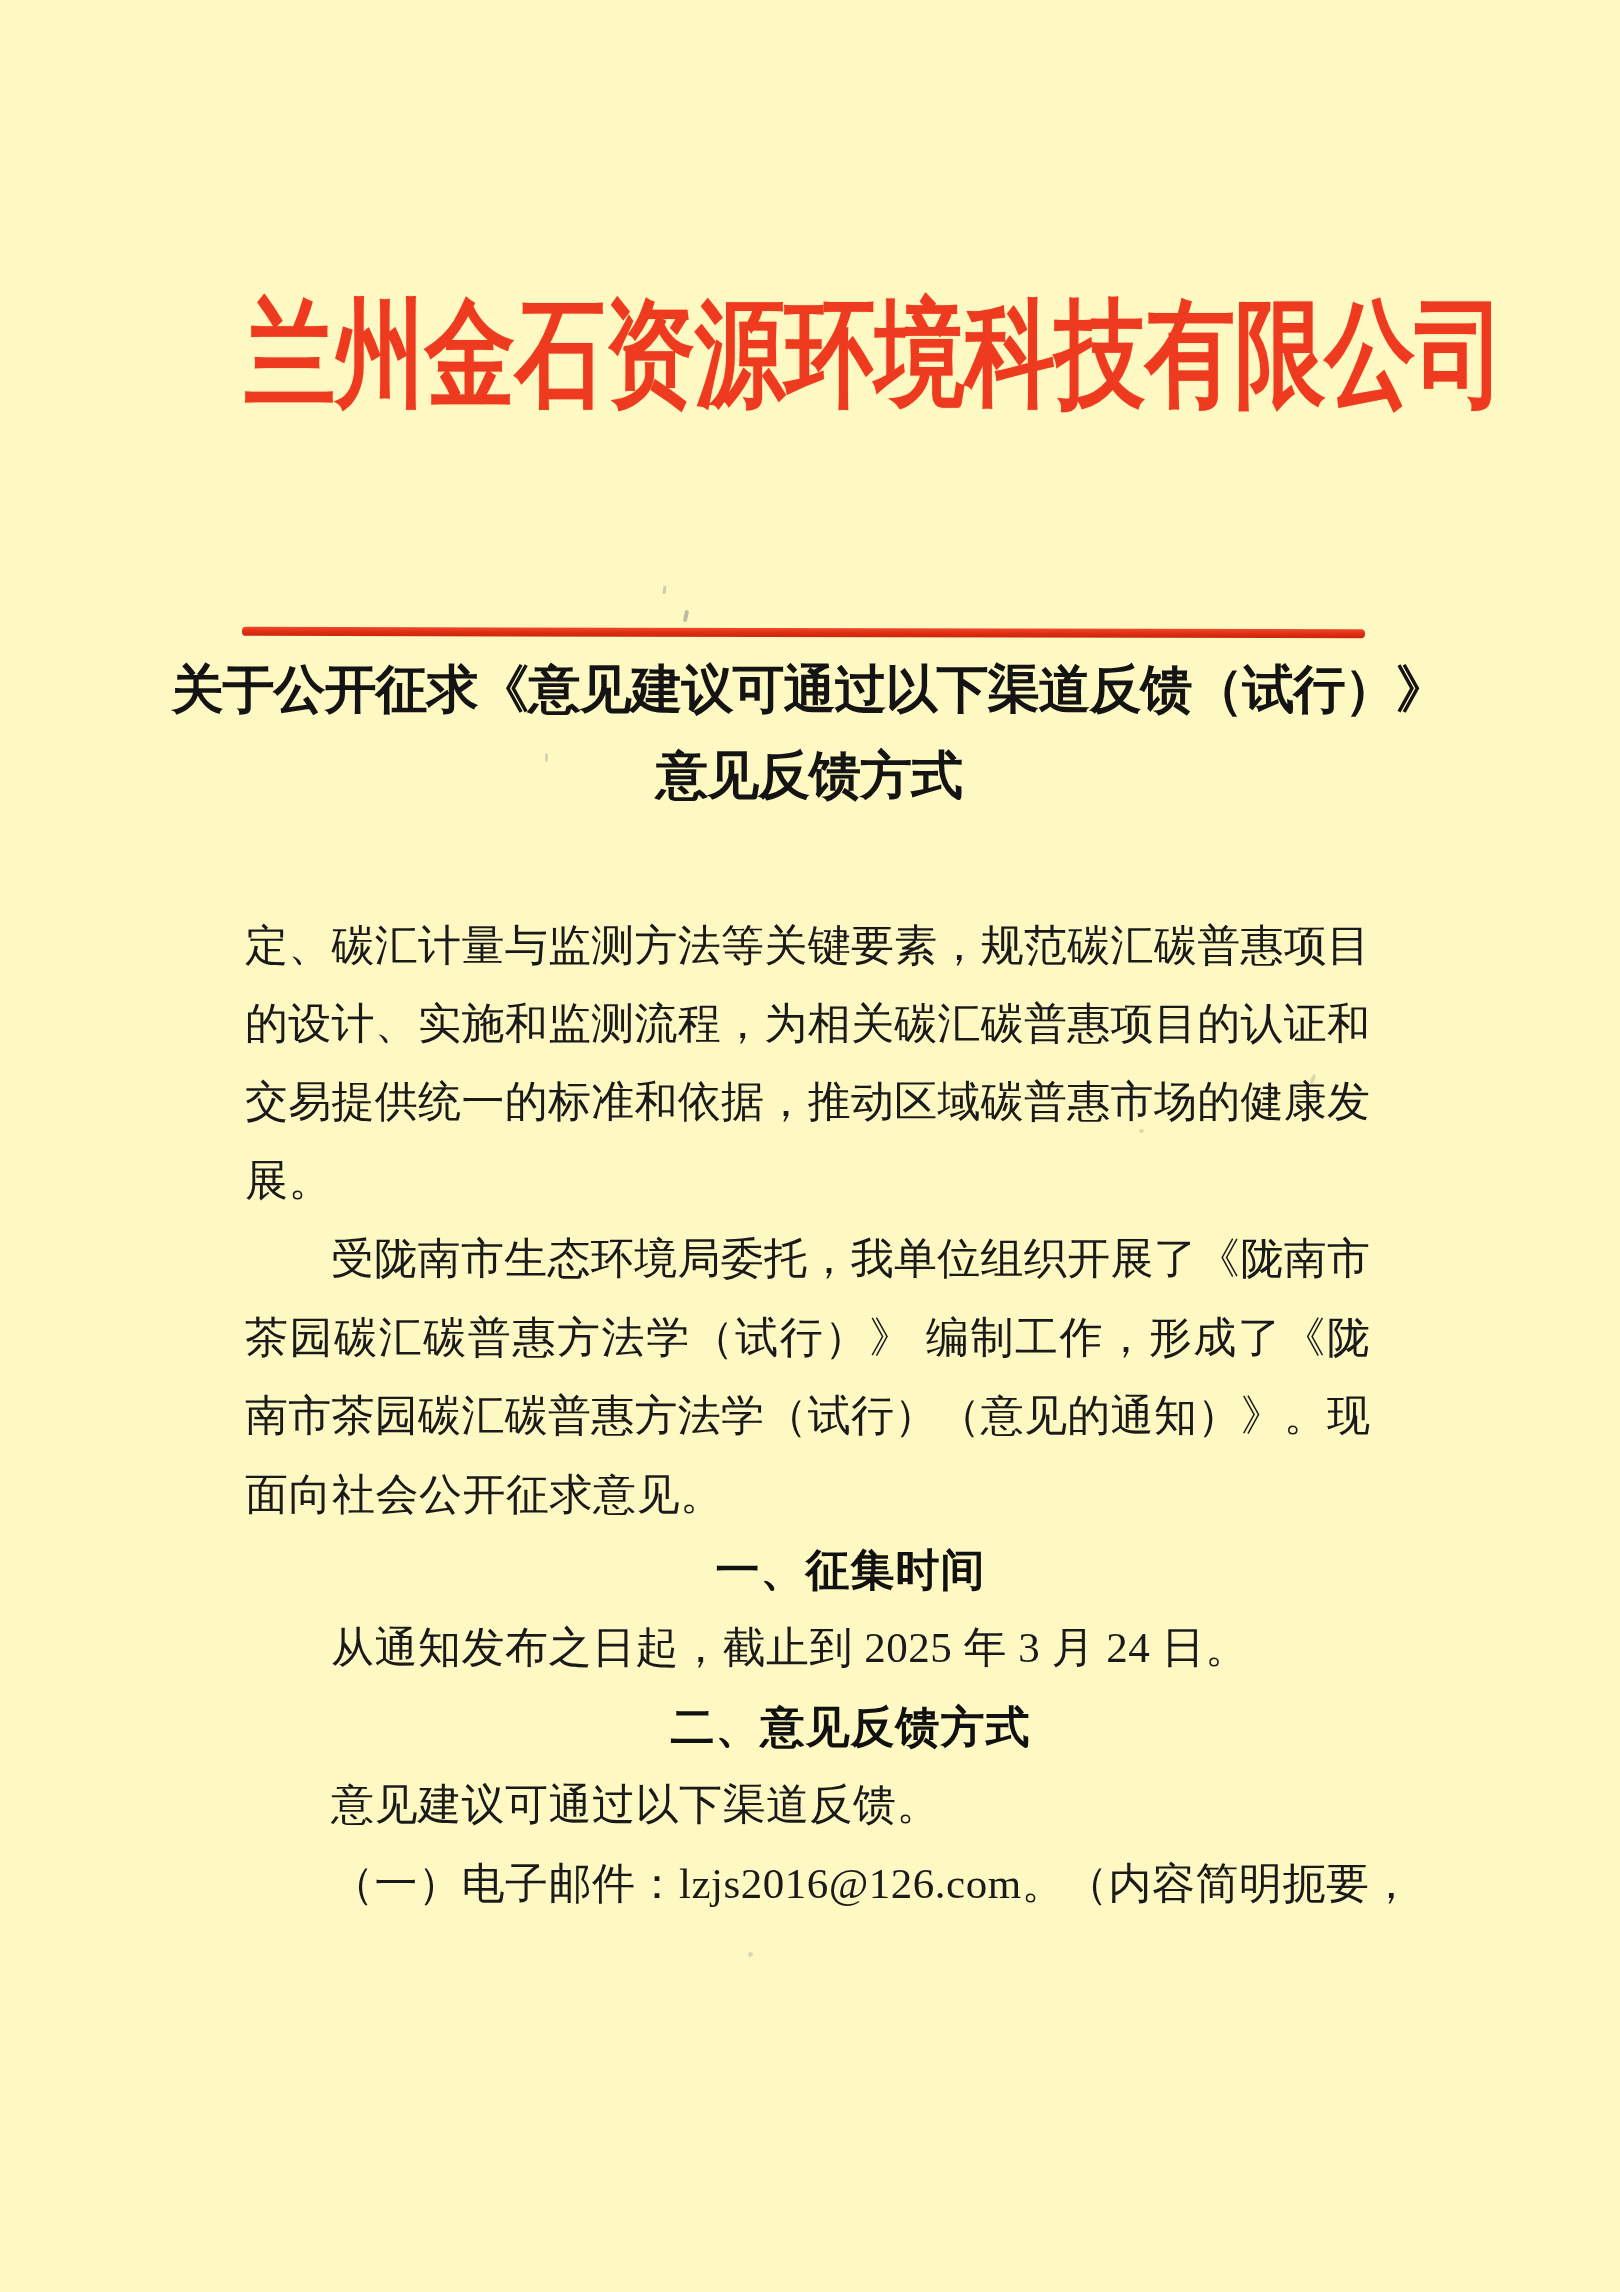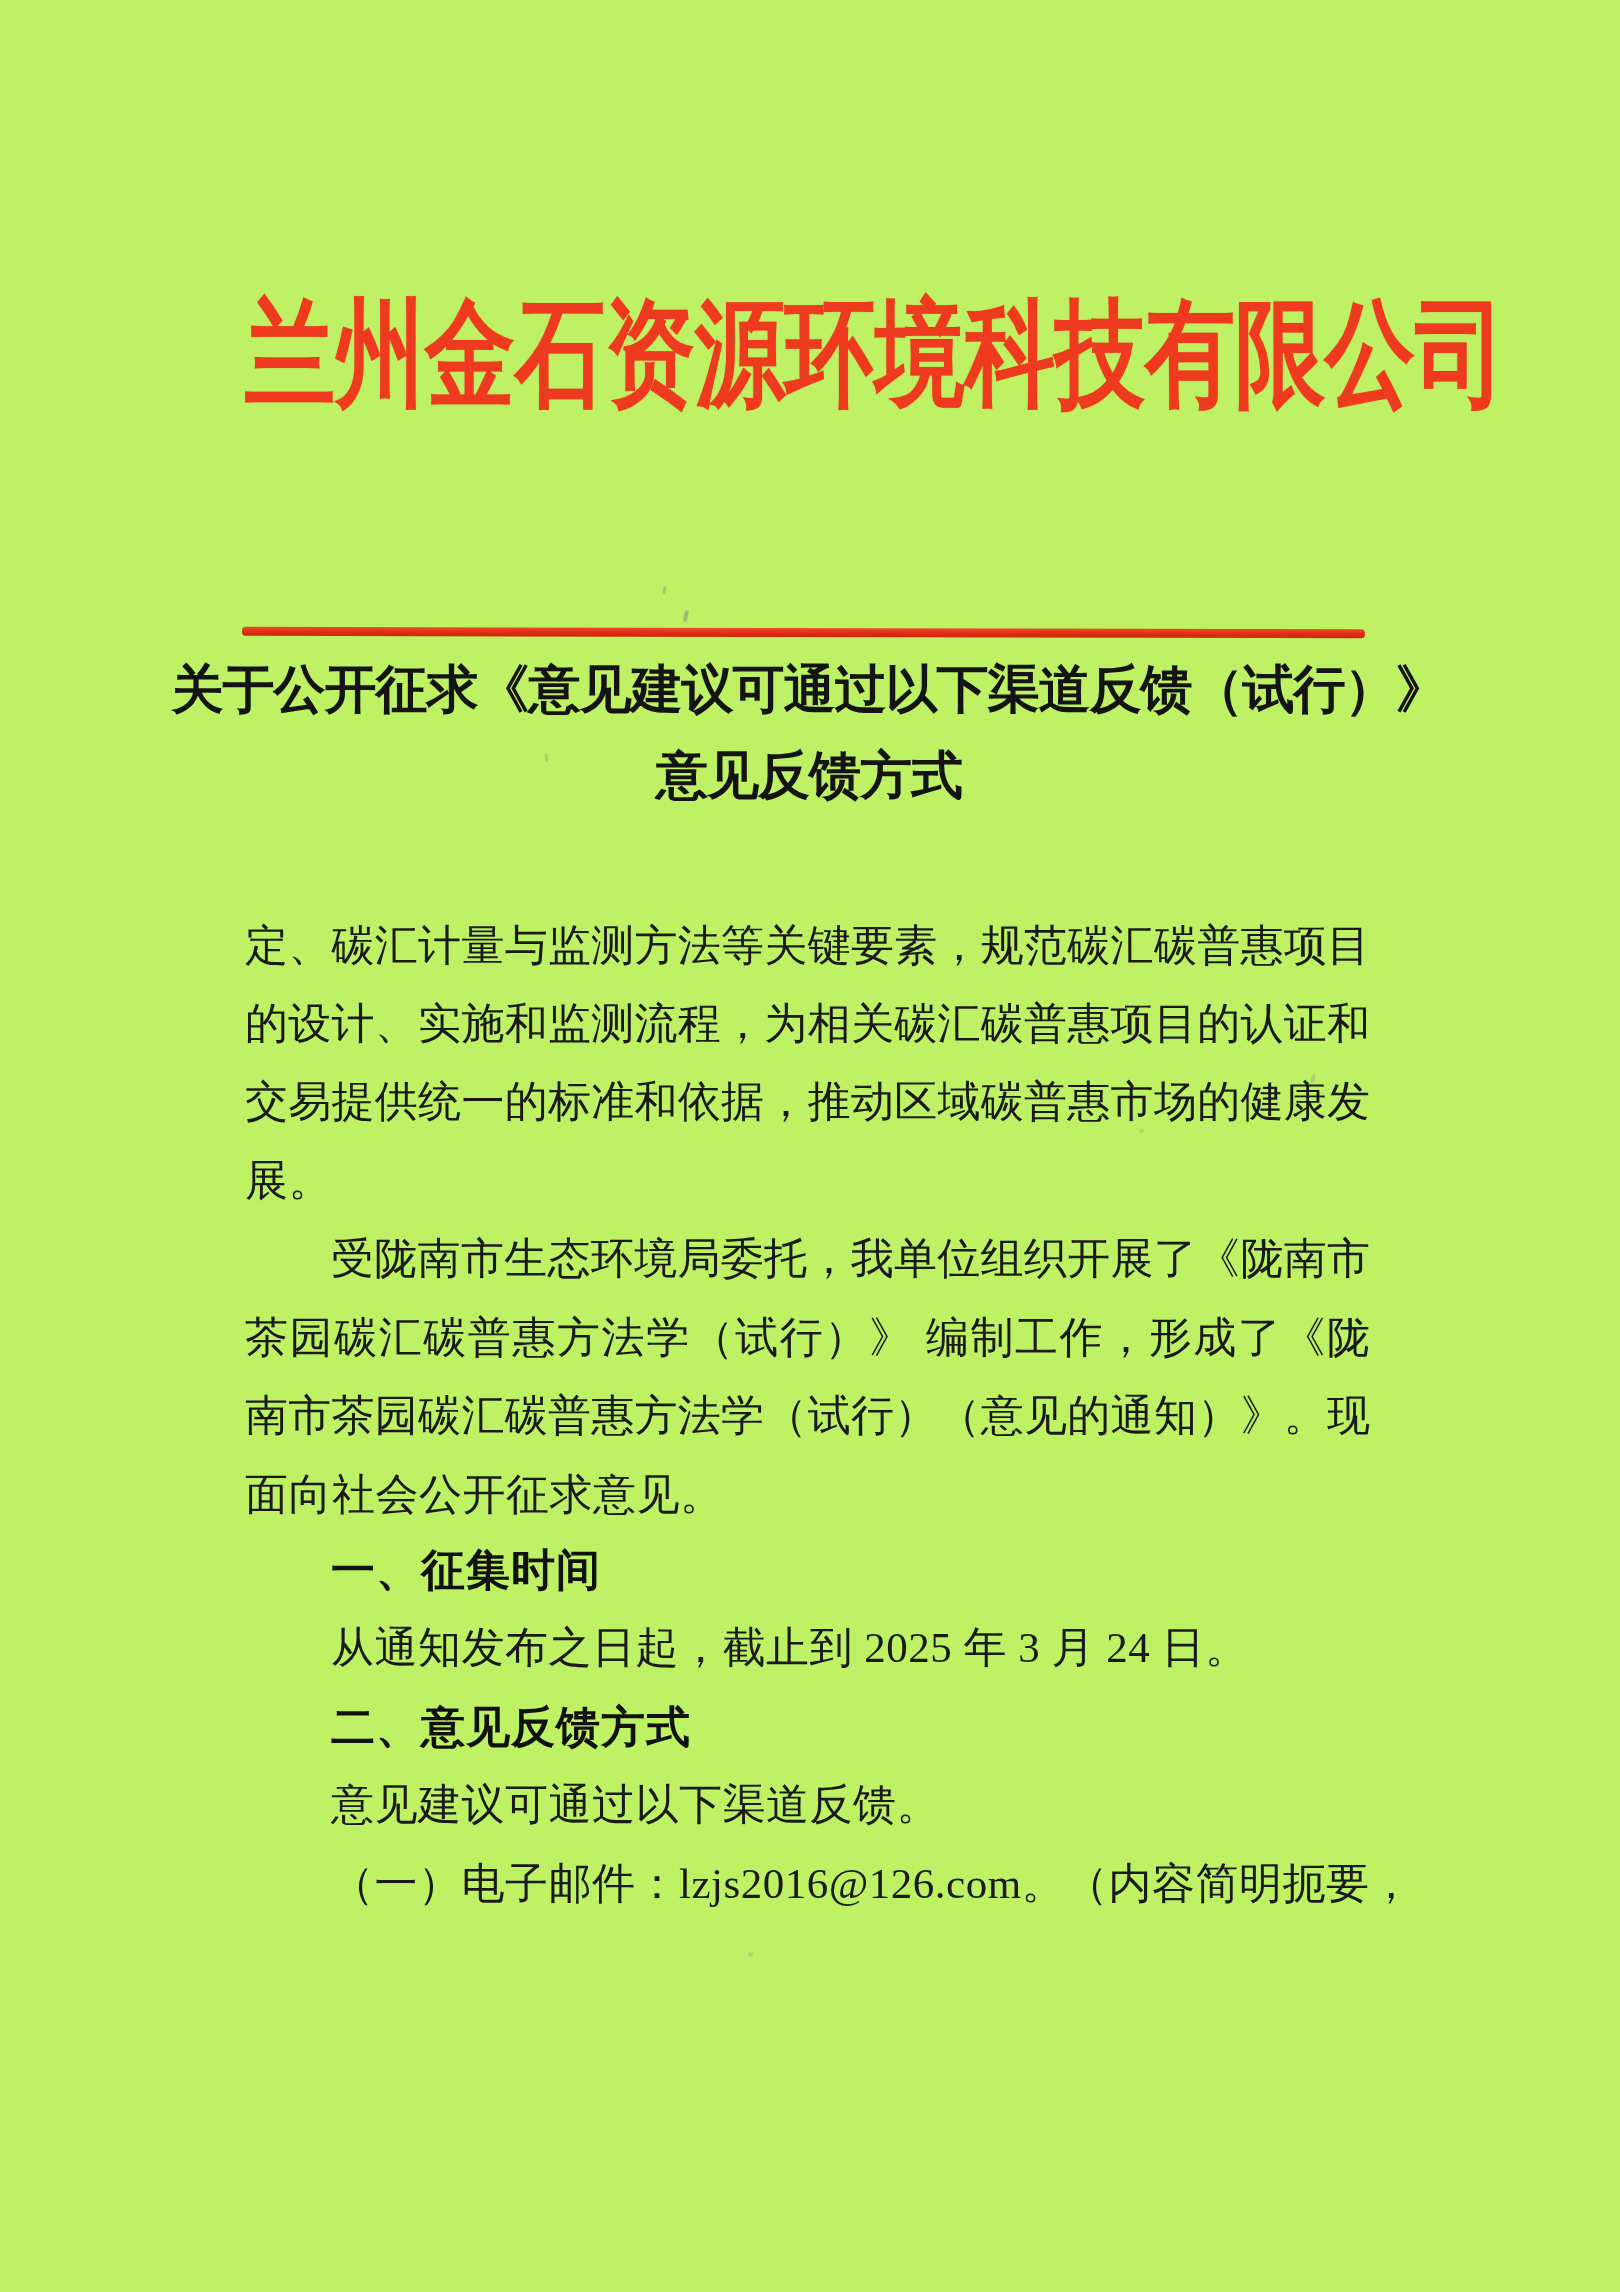--- a/index.html
+++ b/index.html
@@ -1,19 +1,19 @@
 <!DOCTYPE html>
 <html><head>
 <meta charset="utf-8">
 <style>
   html,body{margin:0;padding:0;background:#e8e8e8;}
   .page{
     position:relative;
     width:1620px;height:2293px;
-    background:#bef264;
+    background:#fef9c3;
     overflow:hidden;
     font-family:"Liberation Serif","DejaVu Serif",serif;
     color:#191919;
   }
   
   .letterhead{
     position:absolute;
     left:245px;top:276px;
     font-size:90px;
     font-weight:bold;
@@ -65,20 +65,21 @@
     text-justify:inter-ideograph;
     letter-spacing:0;
   }
   .indent{text-indent:86px;}
   .heading{
     font-family:"Liberation Sans","DejaVu Sans",sans-serif;
     font-weight:bold;
     font-size:44px;
     letter-spacing:1px;
     color:#111;
+    text-align:center;
   }
   
   .speck{position:absolute;background:#8a8a8a;border-radius:50%;}
   .speck.s1{left:684px;top:610px;width:3.9px;height:11.8px;opacity:.55;border-radius:2px;transform:rotate(12deg);}
   .speck.s2{left:663px;top:586px;width:2.9px;height:7.8px;opacity:.4;border-radius:2px;transform:rotate(8deg);}
   .speck.s3{left:545px;top:753px;width:2.9px;height:8.8px;opacity:.35;}
   .speck.s4{left:1139px;top:1129px;width:4.9px;height:3.9px;opacity:.3;}
   .speck.s5{left:1311px;top:1074px;width:3.9px;height:9.8px;opacity:.3;transform:rotate(20deg);}
   .speck.s6{left:748px;top:1952px;width:4.9px;height:4.9px;opacity:.3;}
 </style>

